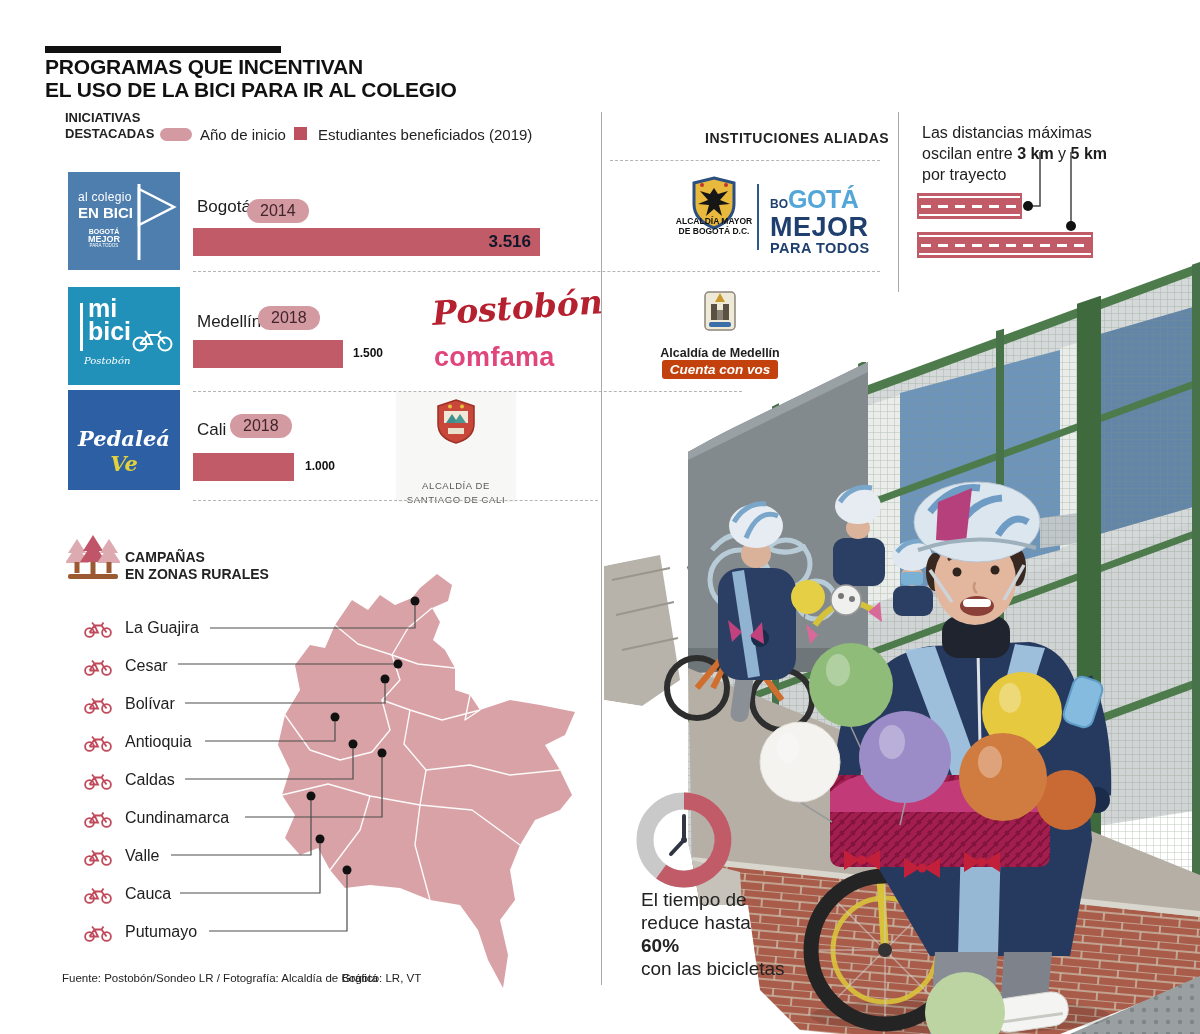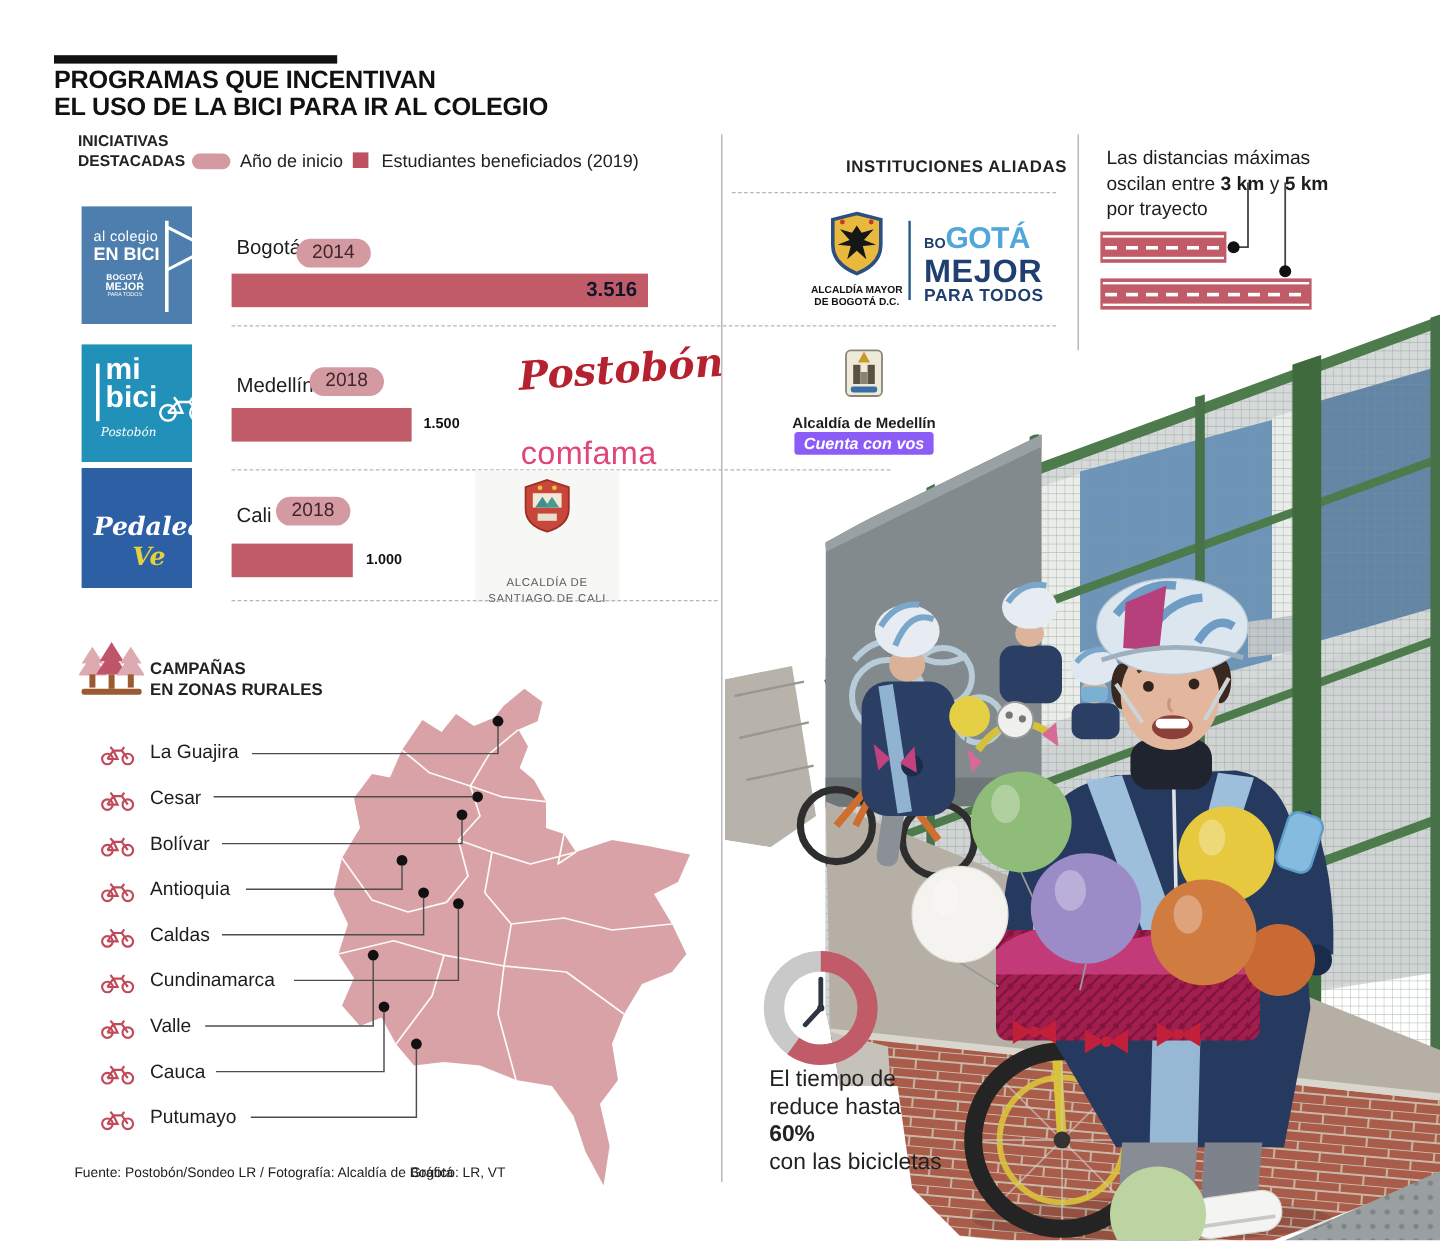--- a/index.html
+++ b/index.html
@@ -13,42 +13,42 @@
   .pill-swatch{width:32px;height:13px;border-radius:8px;background:#d49aa1;}
   .sq-swatch{width:13px;height:13px;background:#bd515f;}
   .city{font-size:17px;color:#1d1d1d;}
   .year-pill{display:inline-block;background:#d49aa1;color:#40262b;font-size:16px;
              padding:3px 13px;border-radius:14px;}
   .bar{background:#c15b67;height:28px;position:absolute;}
   .val-in{position:absolute;right:9px;top:4px;color:#0f172a;font-weight:bold;font-size:17px;}
   .val-out{position:absolute;font-weight:bold;font-size:12px;color:#111;}
   .dashed{border-top:1px dashed #b5b5b5;height:0;}
   .vline{width:1px;background:#a9a9a9;}
-  .logo-tile{position:absolute;width:92px;color:#fff;overflow:hidden;}
+  .logo-tile{position:absolute;width:112px;color:#fff;overflow:hidden;}
   .inst-title{font-size:14px;font-weight:bold;letter-spacing:.5px;color:#222;padding-left:29px;}
   .road{position:absolute;height:26px;background:#c15b67;}
   .road::before,.road::after{content:"";position:absolute;left:2px;right:2px;height:2px;background:#fff;}
   .road::before{top:3px}.road::after{bottom:3px}
   .road .dash{position:absolute;left:4px;right:4px;top:50%;margin-top:-1.5px;height:3px;
     background-image:repeating-linear-gradient(90deg,#fff 0 10px,transparent 10px 17px);}
   .dist-txt{font-size:16px;line-height:21px;color:#1d1d1d;}
   .region{position:absolute;left:125px;font-size:16px;color:#1d1d1d;}
   .bike-ic{position:absolute;left:84px;}
   .donut-txt{font-size:19px;line-height:23px;color:#222;}
   .footer{font-size:11.5px;color:#222;}
   .brand-bo{font-size:12px;font-weight:bold;color:#1f3f6e;}
   .brand-gota{font-size:25px;font-weight:bold;color:#53a7d8;letter-spacing:-.5px;}
   .brand-l2{font-size:27px;font-weight:bold;color:#1f3f6e;line-height:25px;letter-spacing:.5px;}
   .brand-l3{font-size:14.5px;font-weight:bold;color:#1f3f6e;letter-spacing:.5px;}
   .postobon{font-family:"DejaVu Serif",serif;font-style:italic;font-weight:bold;
             font-size:33px;color:#b5212e;transform:rotate(-4deg);}
-  .comfama{font-size:27px;font-weight:normal;color:#e0457b;letter-spacing:.3px;margin-top:21px;}
+  .comfama{font-size:27px;font-weight:bold;color:#e0457b;letter-spacing:.3px;}
   .cali-cap{font-size:9.5px;color:#5a5a5a;letter-spacing:.6px;text-align:center;line-height:14px;margin-top:25px;}
   .med-name{font-size:12.5px;font-weight:bold;color:#1d1d1d;text-align:center;}
-  .med-badge{display:inline-block;background:#8b5cf6;color:#fff;font-style:italic;font-weight:bold;
+  .med-badge{display:inline-block;background:#c2410c;color:#fff;font-style:italic;font-weight:bold;
              font-size:13.5px;padding:2px 8px;border-radius:3px;}
 </style>
 </head>
 <body>
 
 <div id="canvas">
 
   <div class="abs kicker-bar" style="left:45px;top:46px;width:236px;"></div>
   <div class="abs title" style="left:45px;top:55px;width:520px;">
     <div>PROGRAMAS QUE INCENTIVAN</div>
@@ -138,21 +138,21 @@
 
   <div class="abs inst-title" style="left:676px;top:130px;">INSTITUCIONES ALIADAS</div>
   <div class="abs dashed" style="left:610px;top:160px;width:270px;"></div>
 
   <svg class="abs" style="left:690px;top:176px;" width="48" height="54" viewBox="0 0 48 54">
     <path d="M24,2 L44,7 V28 Q44,44 24,52 Q4,44 4,28 V7 Z" fill="#e8b93c" stroke="#2c4f82" stroke-width="3"></path>
     <path d="M24,12 L28,18 L38,15 L30,24 L40,28 L29,29 L32,40 L24,33 L16,40 L19,29 L8,28 L18,24 L10,15 L20,18 Z" fill="#161616"></path>
     <circle cx="12" cy="9" r="2" fill="#c0392b"></circle>
       <circle cx="36" cy="9" r="2" fill="#c0392b"></circle>
   </svg>
-  <div class="abs" style="left:664px;top:236px;width:100px;text-align:center;font-size:8.5px;font-weight:bold;line-height:10px;color:#111;">
+  <div class="abs" style="left:664px;top:216px;width:100px;text-align:center;font-size:8.5px;font-weight:bold;line-height:10px;color:#111;">
     <div>ALCALDÍA MAYOR</div>
     <div>DE BOGOTÁ D.C.</div>
   </div>
   <div class="abs" style="left:757px;top:184px;width:2px;height:66px;background:#2a5a8c;"></div>
   <div class="abs" style="left:770px;top:188px;">
     <div style="line-height:22px;">
       <span class="brand-bo">BO</span><span class="brand-gota">GOTÁ</span>
     </div>
     <div class="brand-l2">MEJOR</div>
     <div class="brand-l3">PARA TODOS</div>

